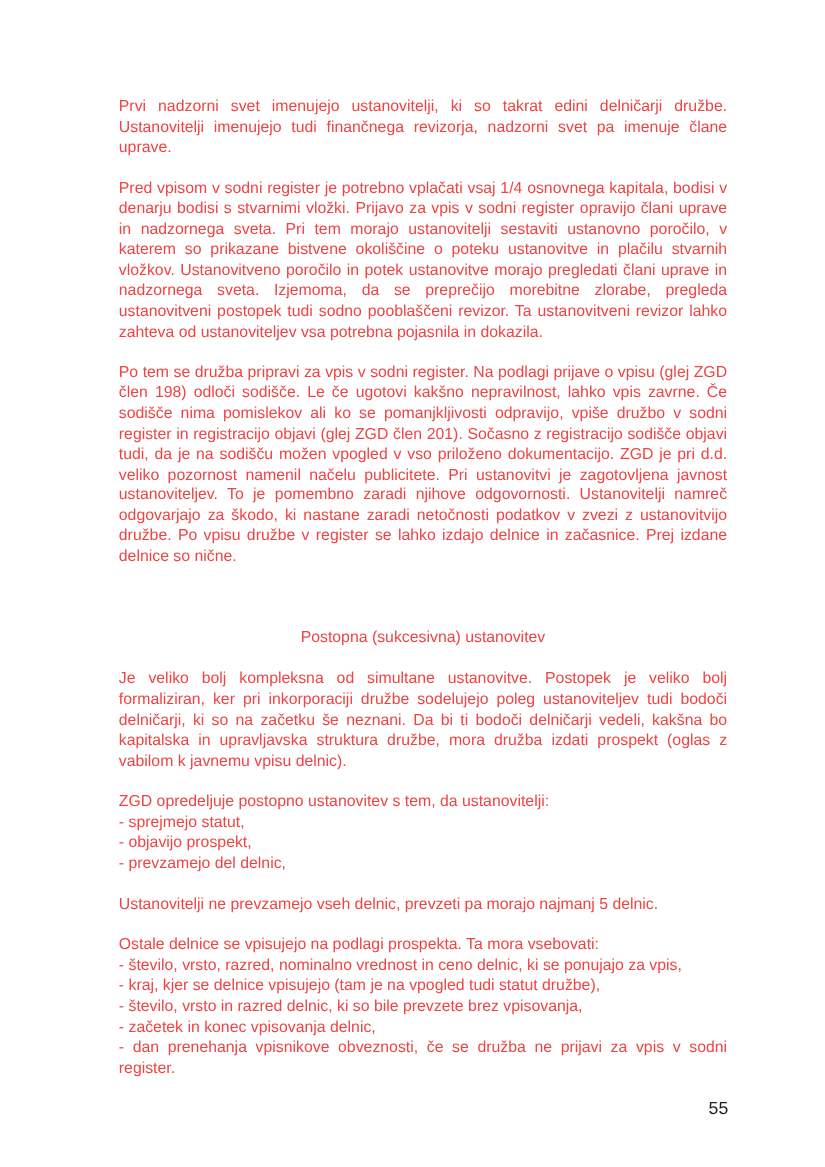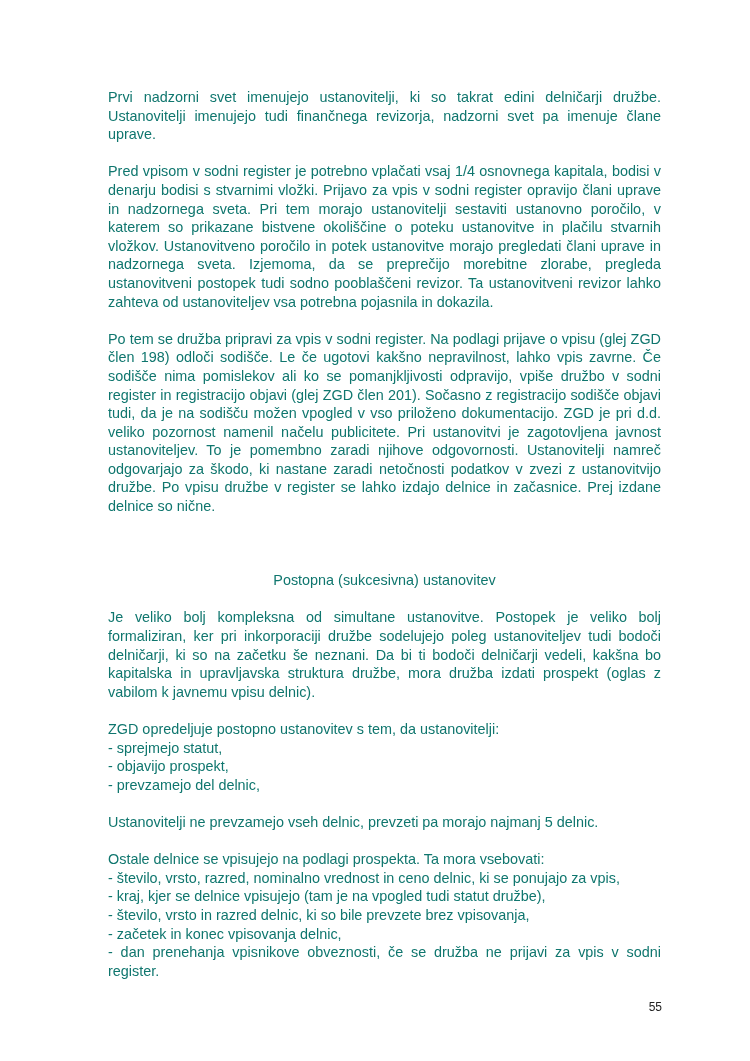--- a/index.html
+++ b/index.html
@@ -1,28 +1,28 @@
 <!DOCTYPE html>
 <html><head>
 <meta charset="utf-8">
 <style>
   html, body { margin: 0; padding: 0; background: #ffffff; }
   body { width: 750px; height: 1061px; position: relative; overflow: hidden; }
   .page {
     position: absolute; left: 108px; top: 88px; width: 553px;
     font-family: "Liberation Sans", sans-serif;
-    font-size: 14.4px; line-height: 18.6px; color: #0f766e;
+    font-size: 14.4px; line-height: 18.6px; color: #ef4444;
   }
   .para { margin: 0 0 18.6px 0; text-align: justify; text-align-last: left; }
   .heading { margin: 0 0 18.6px 0; text-align: center; }
   .line { display: block; text-align: right; }
   .spacer { height: 37px; }
   .page-number {
     position: absolute; left: 640px; top: 1000px; width: 22px; text-align: right;
-    font-family: "Liberation Sans", sans-serif; font-size: 12px; color: #222;
+    font-family: "Liberation Sans", sans-serif; font-size: 16px; color: #222;
   }
 </style>
 </head>
 <body>
 
 <div class="page">
   <p class="para">Prvi nadzorni svet imenujejo ustanovitelji, ki so takrat edini delničarji družbe. Ustanovitelji imenujejo tudi finančnega revizorja, nadzorni svet pa imenuje člane uprave.</p>
   <p class="para">Pred vpisom v sodni register je potrebno vplačati vsaj 1/4 osnovnega kapitala, bodisi v denarju bodisi s stvarnimi vložki. Prijavo za vpis v sodni register opravijo člani uprave in nadzornega sveta. Pri tem morajo ustanovitelji sestaviti ustanovno poročilo, v katerem so prikazane bistvene okoliščine o poteku ustanovitve in plačilu stvarnih vložkov. Ustanovitveno poročilo in potek ustanovitve morajo pregledati člani uprave in nadzornega sveta. Izjemoma, da se preprečijo morebitne zlorabe, pregleda ustanovitveni postopek tudi sodno pooblaščeni revizor. Ta ustanovitveni revizor lahko zahteva od ustanoviteljev vsa potrebna pojasnila in dokazila.</p>
   <p class="para">Po tem se družba pripravi za vpis v sodni register. Na podlagi prijave o vpisu (glej ZGD člen 198) odloči sodišče. Le če ugotovi kakšno nepravilnost, lahko vpis zavrne. Če sodišče nima pomislekov ali ko se pomanjkljivosti odpravijo, vpiše družbo v sodni register in registracijo objavi (glej ZGD člen 201). Sočasno z registracijo sodišče objavi tudi, da je na sodišču možen vpogled v vso priloženo dokumentacijo. ZGD je pri d.d. veliko pozornost namenil načelu publicitete. Pri ustanovitvi je zagotovljena javnost ustanoviteljev. To je pomembno zaradi njihove odgovornosti. Ustanovitelji namreč odgovarjajo za škodo, ki nastane zaradi netočnosti podatkov v zvezi z ustanovitvijo družbe. Po vpisu družbe v register se lahko izdajo delnice in začasnice. Prej izdane delnice so nične.</p>
 

